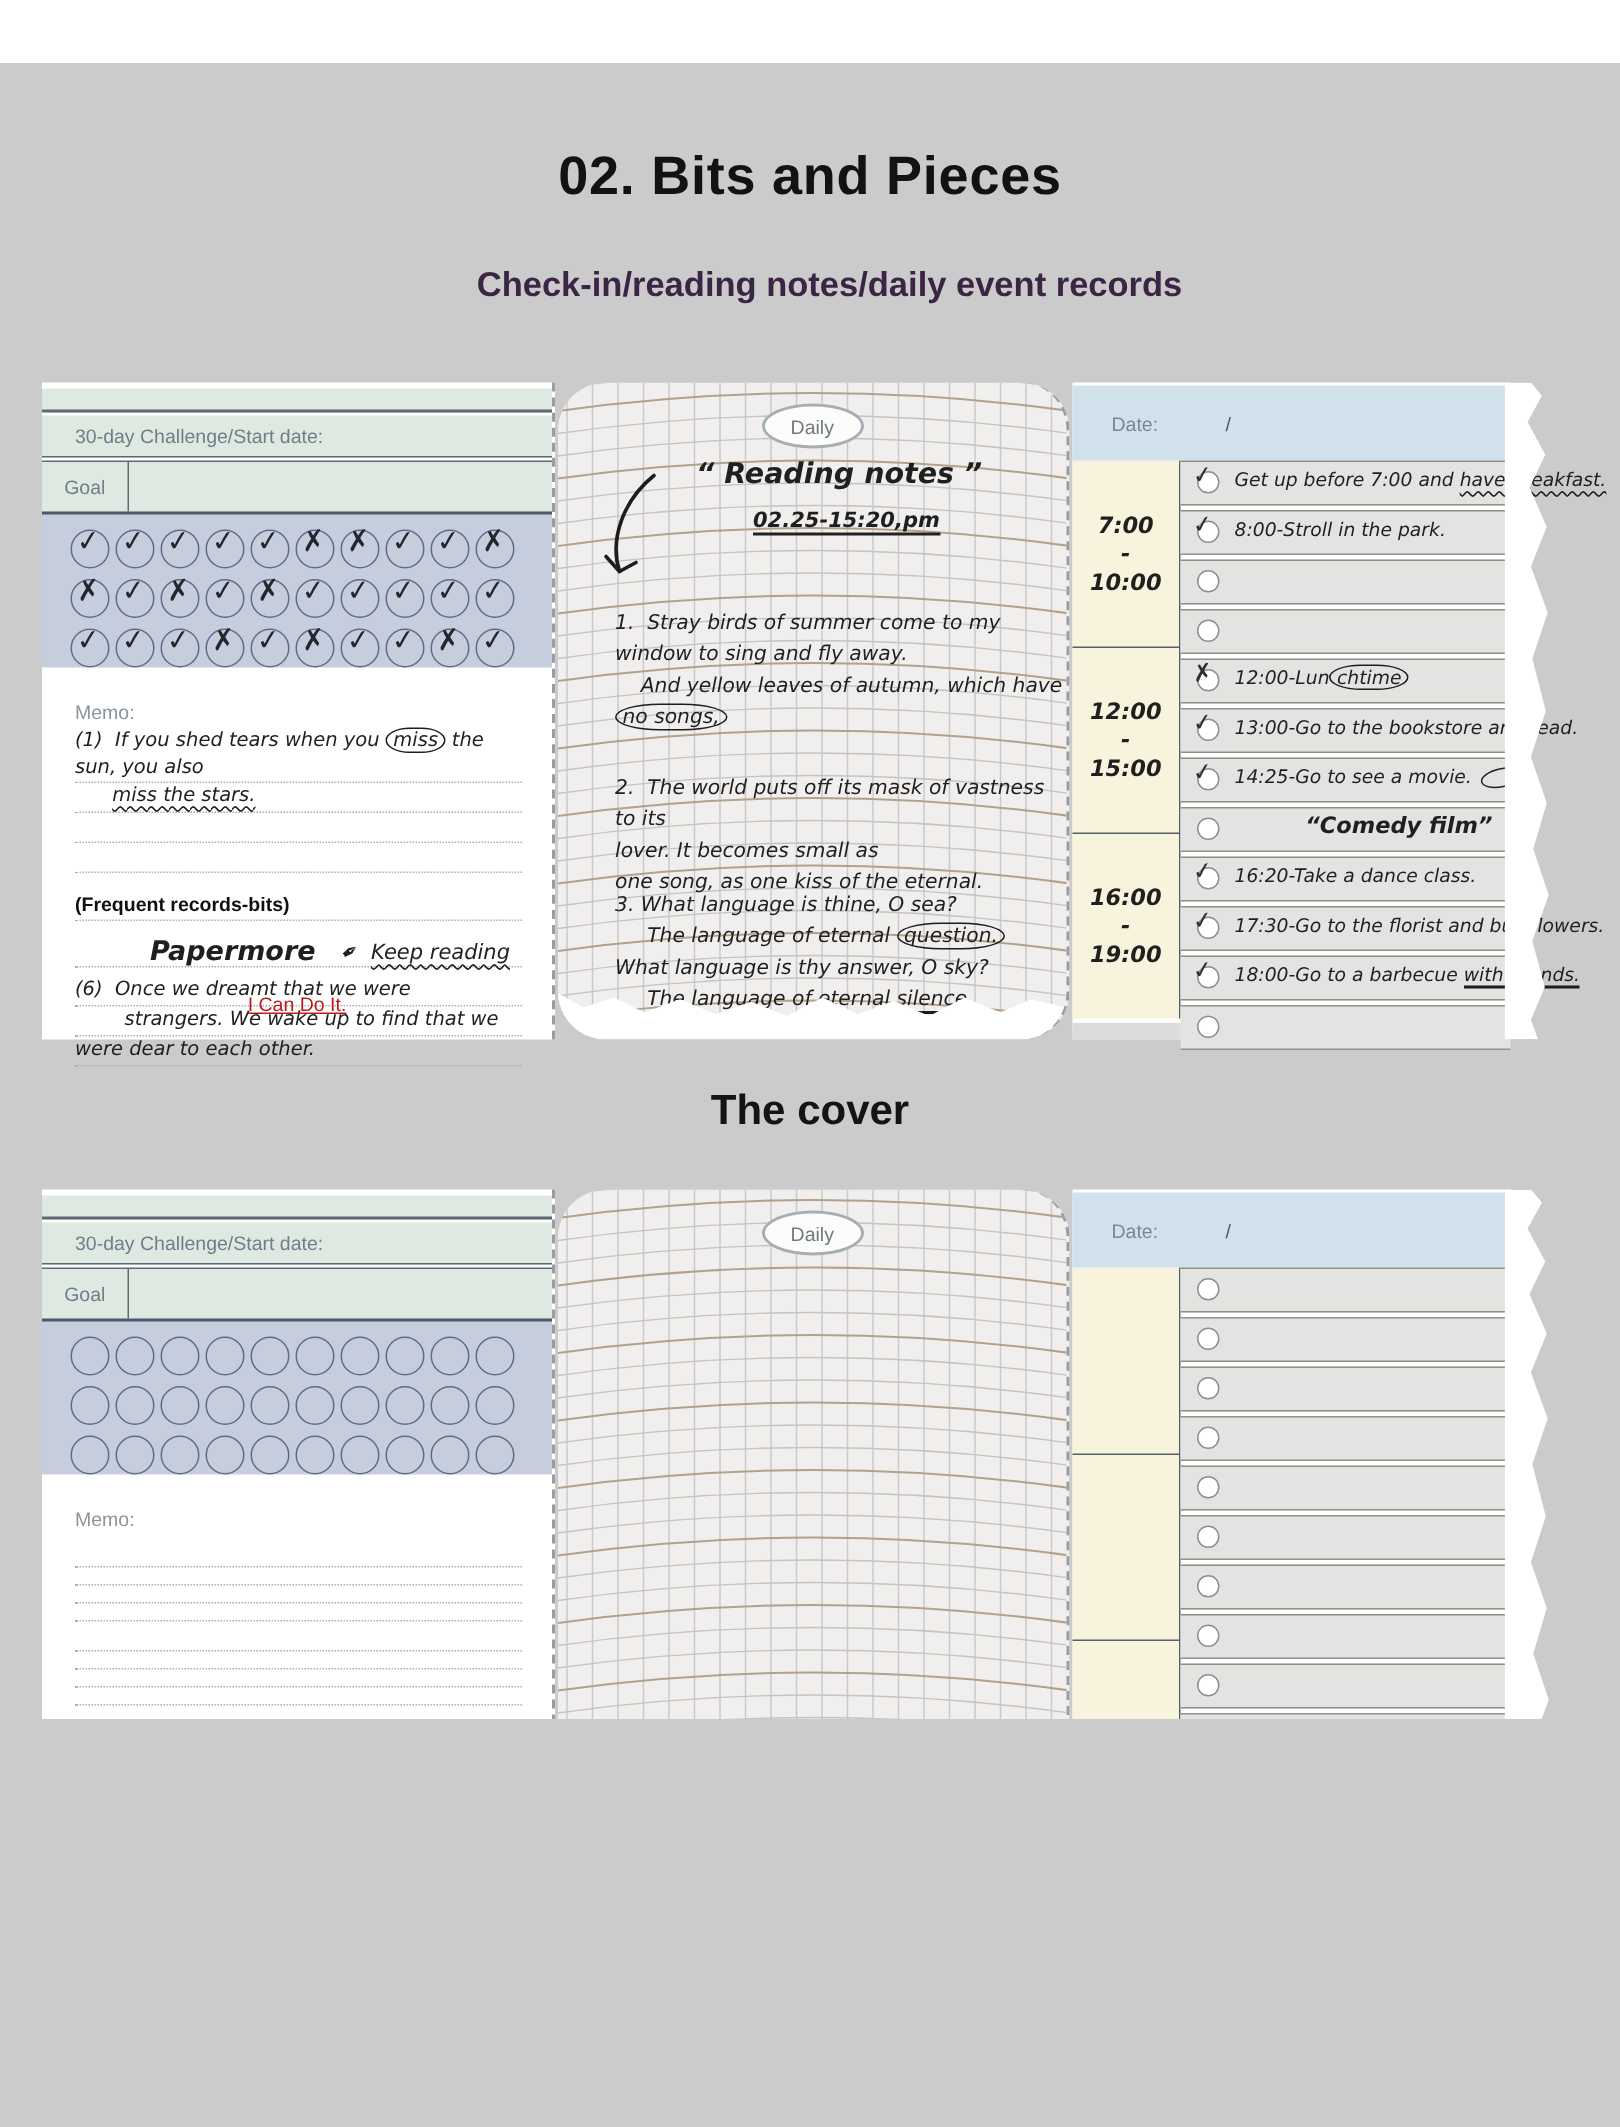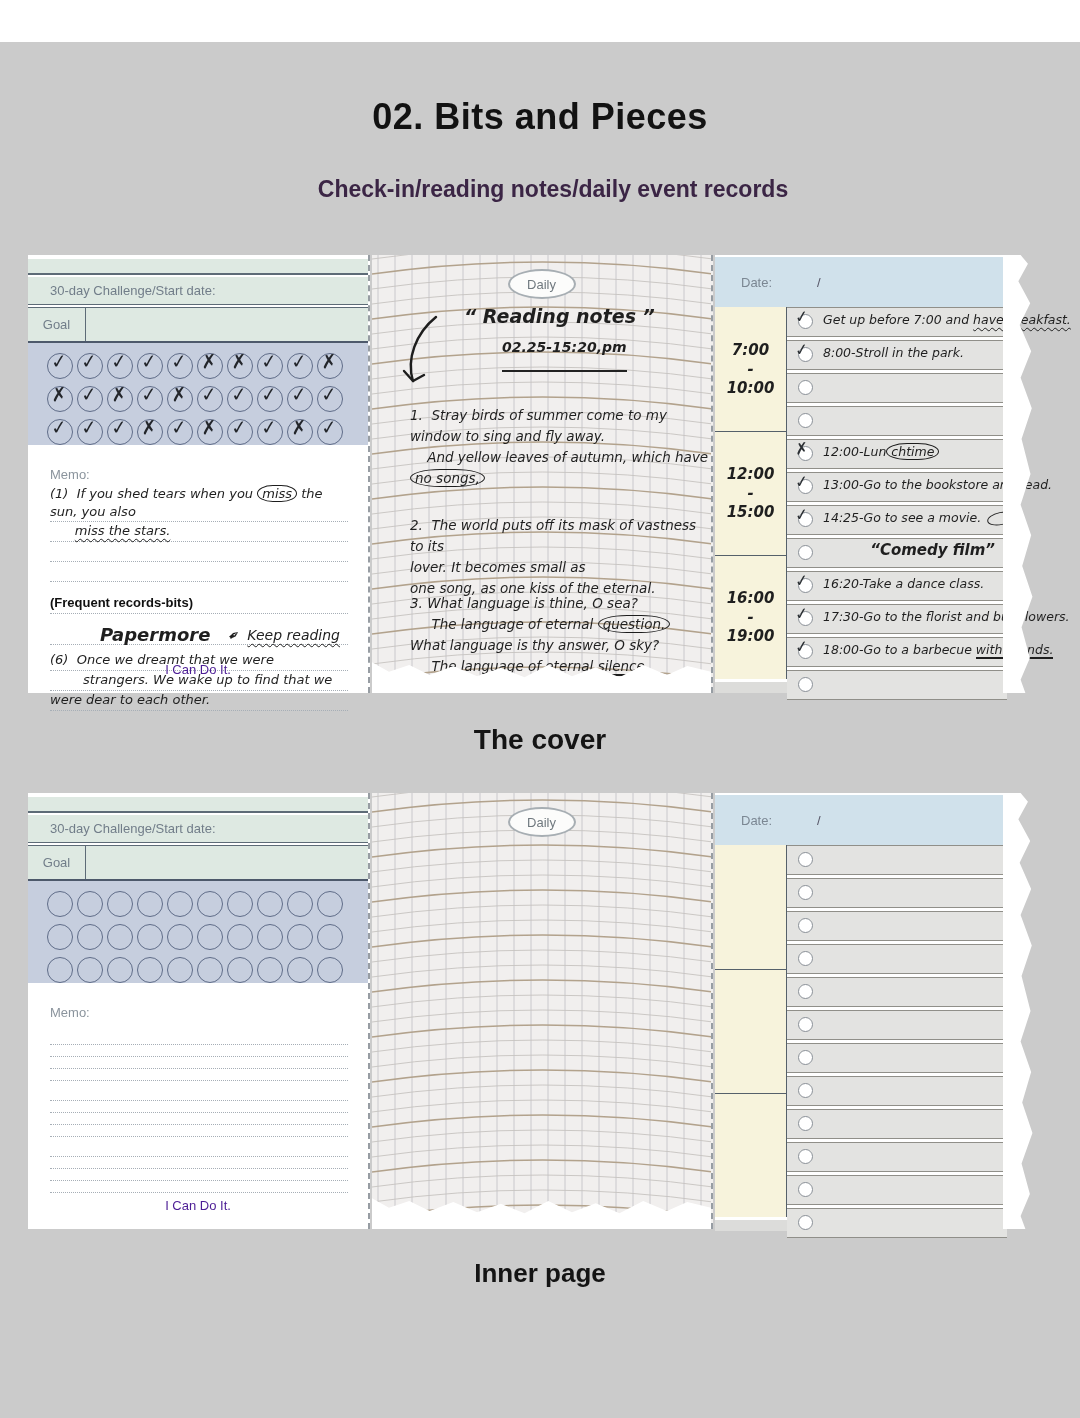--- a/index.html
+++ b/index.html
@@ -3,21 +3,21 @@
 <meta charset="utf-8">
 <style>
   :root{
     --page_bg:#cbcbcb; --top_strip:#ffffff; --subtitle:#3b2545;
     --green_header:#dee9e2; --lavender_panel:#c6cede; --blue_header:#d0e1eb;
     --cream_column:#f7f3dc; --row_gray:#e3e3e1; --grid_paper:#f1efee;
     --ink:#1f1f1f; --label_gray:#717d89;
   }
   html,body{margin:0;padding:0;}
   body{background:var(--page_bg);}
-  .canvas{position:relative;width:1080px;height:1418px;background:var(--page_bg);
+  .canvas{position:relative;width:1080px;height:1146px;background:var(--page_bg);
     font-family:"Liberation Sans",sans-serif;overflow:hidden;}
   .topstrip{position:absolute;top:0;left:0;width:100%;height:42px;background:var(--top_strip);}
   .title{position:absolute;top:96px;width:100%;text-align:center;font-size:36px;font-weight:800;color:#121212;letter-spacing:.5px;}
   .subtitle{position:absolute;top:176px;width:100%;text-align:center;font-size:23px;font-weight:700;color:var(--subtitle);padding-left:13px;}
   .caption{position:absolute;width:100%;text-align:center;font-weight:700;color:#141414;}
   #cover-caption{top:724px;font-size:28px;}
   #inner-caption{top:1258px;font-size:26px;}
 
   .set{position:absolute;left:28px;width:1007px;height:438px;}
   #cover-set{top:255px;} #inner-set{top:793px;height:436px;}
@@ -43,39 +43,39 @@
     font-family:"DejaVu Sans",sans-serif;transform:rotate(-6deg);}
   .memoL{position:absolute;left:22px;top:212px;font-size:13px;color:#8b949d;}
   .memoblock{position:absolute;left:22px;right:20px;top:230px;}
   .memoline{min-height:19px;line-height:18px;border-bottom:1.5px dotted #a6aeb6;font-size:13px;white-space:pre-wrap;}
   .freqline{margin-top:12px;font-style:normal;font-family:"Liberation Sans",sans-serif;font-weight:700;color:#101010;}
   .brandline{display:flex;justify-content:space-between;align-items:flex-end;min-height:30px;}
   .brand{font-size:18px;font-weight:600;padding-left:50px;}
   .keepwrap{margin-right:8px;font-size:14px;}
   .penicon{display:inline-block;transform:rotate(-35deg);margin-right:8px;font-style:normal;}
   .m2{margin-top:6px;}
-  .panfoot{position:absolute;bottom:16px;width:100%;text-align:center;font-size:13px;color:#4c1d95;}
+  .panfoot{position:absolute;bottom:16px;width:100%;text-align:center;font-size:13px;color:#b91c1c;text-decoration:underline;}
   .dotgroup{margin-bottom:8px;}
   .dotline{height:11px;border-bottom:1.5px dotted #a6aeb6;}
 
   
   .seg-circle{border:1.5px solid #1d1d1d;border-radius:60%/75%;padding:0 4px;}
   .seg-wavy{text-decoration:underline;text-decoration-style:wavy;text-decoration-thickness:1.2px;text-underline-offset:3px;}
   .seg-underline{border-bottom:2px solid #1d1d1d;}
 
   
   .panelB{position:absolute;left:344px;top:0;width:341px;height:100%;background:var(--grid_paper);
-    border-right:2px dashed #979da3;box-sizing:border-box;overflow:hidden;}
+    border-right:2px dashed #979da3;box-sizing:border-box;overflow:hidden;border-radius:32px;}
   .panelB svg.grid{position:absolute;left:0;top:0;}
   .badge{position:absolute;left:50%;transform:translateX(-50%);top:14px;width:64px;height:26px;
     border:2px solid #a7aeb3;border-radius:50%;background:#fcfcfb;display:flex;align-items:center;
     justify-content:center;font-size:13px;color:#70797f;z-index:3;}
   .ntitle{position:absolute;left:92px;top:50px;font-size:19px;font-weight:600;z-index:3;}
   .ndate{position:absolute;left:130px;top:84px;font-size:14px;font-weight:600;border-bottom:2.5px solid #222;
-    padding-bottom:15px;z-index:3;}
+    padding-bottom:0;z-index:3;}
   .arrowwrap{position:absolute;left:24px;top:56px;z-index:3;}
   .npara{position:absolute;left:38px;font-size:13.5px;line-height:21px;font-weight:500;z-index:3;}
   .nline{white-space:pre-wrap;}
   .torn-b{position:absolute;left:0;right:0;bottom:0;height:56px;background:#fff;z-index:4;
     clip-path:polygon(0 45%,5% 62%,11% 50%,17% 68%,24% 52%,31% 70%,38% 55%,45% 72%,52% 50%,59% 70%,
       66% 54%,73% 72%,80% 50%,87% 68%,93% 52%,100% 62%,100% 100%,0 100%);}
 
   
   .panelC{position:absolute;left:687px;top:0;width:320px;height:100%;}
   .ctn{position:absolute;left:0;top:0;width:292px;height:100%;background:#fff;}

